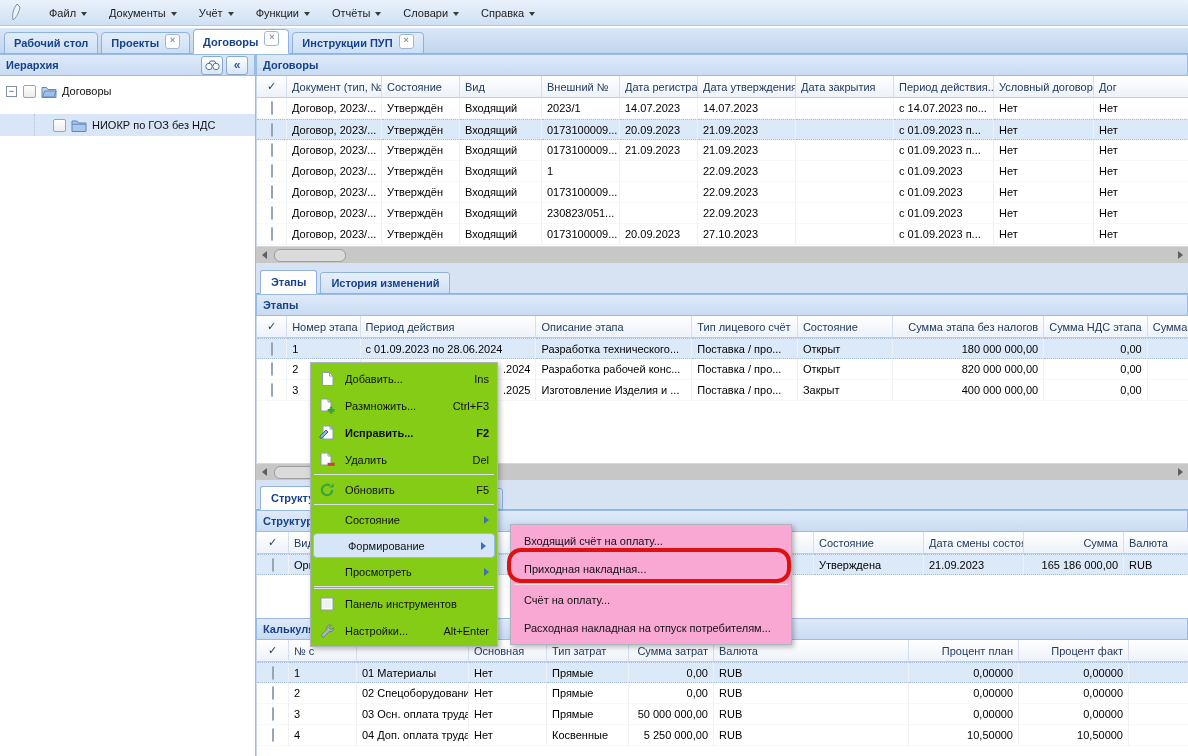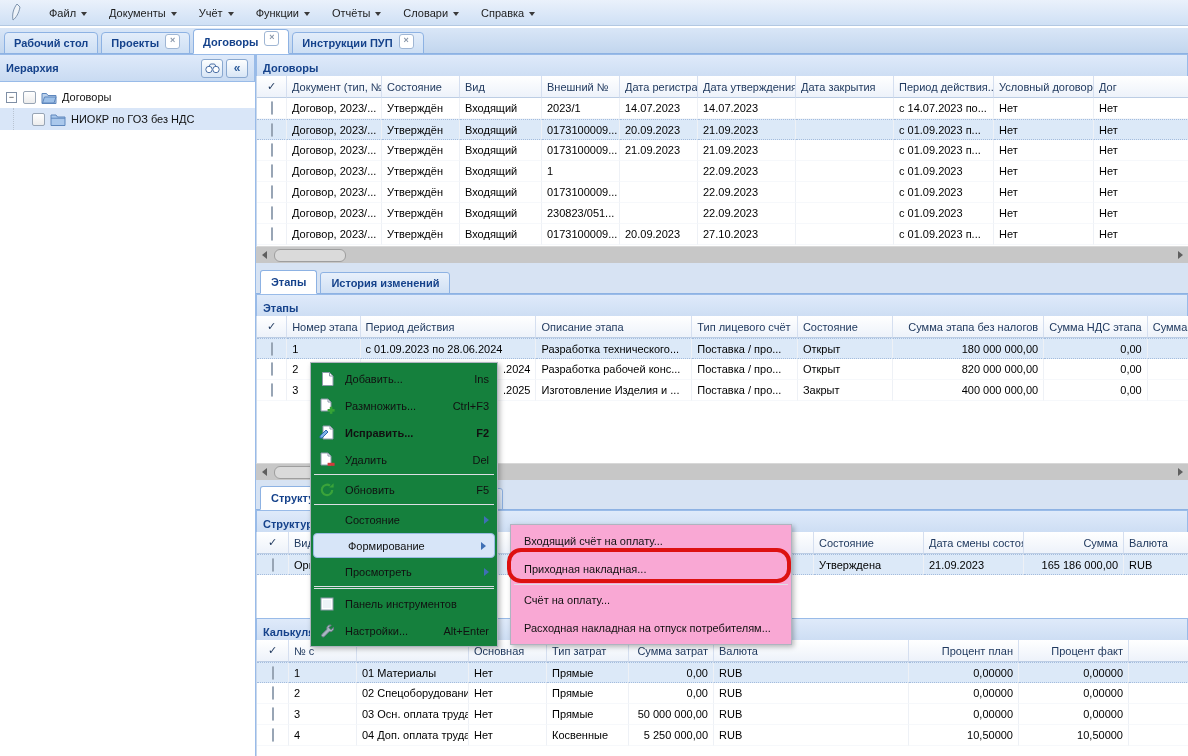--- a/index.html
+++ b/index.html
@@ -24,21 +24,21 @@
     color:#15428b;font-weight:bold;white-space:nowrap;}
   .tab.active{background:#fff;height:23px;border-bottom:1px solid #fff;z-index:2;}
   .tab-close{font-size:9px;color:#8795a8;width:13px;height:13px;line-height:11px;text-align:center;
     border:1px solid #9fb6d4;border-radius:3px;background:#fff;align-self:flex-start;margin:1px 0 0 6px;}
 
   
   #sidebar{position:absolute;left:0;top:54px;width:256px;height:702px;box-sizing:border-box;
     background:#fff;border-right:1px solid #99bbe8;}
   .panel-hdr{background:linear-gradient(#dfeafa,#c9dbf2);border:1px solid #99bbe8;color:#15428b;
     font-weight:bold;display:flex;align-items:center;justify-content:space-between;
-    padding:0 6px;box-sizing:border-box;height:28px;}
+    padding:0 6px;box-sizing:border-box;height:22px;}
   #sidebar .panel-hdr{border-left:none;}
   .hdr-tools{display:flex;gap:3px;}
   .tool-btn{width:20px;height:17px;border:1px solid #89a8cf;border-radius:3px;cursor:default;
     background:linear-gradient(#fdfefe,#d8e6f6);display:inline-flex;align-items:center;justify-content:center;
     color:#2d5c9a;font-weight:bold;font-size:12px;}
   #tree{padding-top:4px;}
   .tree-row{display:flex;align-items:center;height:22px;white-space:nowrap;}
   .tree-row.sel{background:#d9e6f8;}
   .expand-box{width:11px;height:11px;box-sizing:border-box;border:1px solid #7f8fa5;background:#fff;
     font-size:9px;line-height:9px;text-align:center;color:#333;margin-right:6px;}
@@ -87,21 +87,21 @@
   
   .hscroll{position:absolute;left:0;width:932px;height:16px;background:#c7c7c7;border-top:1px solid #d8d8d8;}
   #scroll1{top:192px;} #scroll2{top:409px;}
   .sb-btn{position:absolute;top:0;width:16px;height:16px;display:flex;align-items:center;justify-content:center;}
   .sb-left{left:0;} .sb-right{right:0;}
   .sb-left i{width:0;height:0;border-right:5px solid #5f5f5f;border-top:4px solid transparent;border-bottom:4px solid transparent;}
   .sb-right i{width:0;height:0;border-left:5px solid #5f5f5f;border-top:4px solid transparent;border-bottom:4px solid transparent;}
   .sb-thumb{position:absolute;left:18px;top:2px;width:70px;height:11px;background:#dadada;border:1px solid #9e9e9e;border-radius:6px;}
 
   
-  #ctx-menu{position:absolute;left:310px;top:362px;width:188px;box-sizing:border-box;background:#15803d;
+  #ctx-menu{position:absolute;left:310px;top:362px;width:188px;box-sizing:border-box;background:#84cc16;
     border:1px solid #aeb4c0;box-shadow:2px 2px 5px rgba(0,0,0,.28);padding:2px 0;z-index:50;}
   .mi{height:27px;display:flex;align-items:center;padding:0 8px 0 6px;box-sizing:border-box;}
   .mi .ico{width:20px;display:inline-flex;justify-content:center;margin-right:8px;flex:none;}
   .mi .lbl{white-space:nowrap;}
   .mi .sc{margin-left:auto;padding-left:12px;white-space:nowrap;}
   .mi.bold .lbl,.mi.bold .sc{font-weight:bold;}
   .mi .sub-arrow{margin-left:auto;width:0;height:0;border-left:5px solid #3f6fb5;border-top:4px solid transparent;border-bottom:4px solid transparent;}
   .mi.hl{background:#d7e5f8;border:1px solid #97bbe2;border-radius:4px;margin:0 2px;height:25px;}
   .msep{height:1px;background:#dcdfe5;margin:1px 3px;}
 
@@ -194,21 +194,21 @@
           <span class="expand-box">−</span>
           <span class="cb tree-cb"></span>
           <span class="folder-ico">
             <svg width="16" height="13" viewBox="0 0 16 13">
               <path d="M1 2.5h4.5l1.5 2H15v8H1z" fill="#bcd2ec" stroke="#5e87bd"></path>
               <path d="M3.5 6H15l-2 6H1.5z" fill="#9dc0e8" stroke="#5e87bd"></path>
             </svg>
           </span>
           <span class="tree-label">Договоры</span>
         </div>
-        <div class="tree-row sel" style="padding-left: 8px;">
+        <div class="tree-row sel" style="padding-left: 29px; margin-top: 12px;">
           <span class="tree-spacer"></span>
           <span class="cb tree-cb"></span>
           <span class="folder-ico">
             <svg width="16" height="13" viewBox="0 0 16 13">
               <path d="M1 2h5l1.5 2H15v8.5H1z" fill="#aac8ec" stroke="#5e87bd"></path>
               <path d="M1 5.2h14" stroke="#5e87bd"></path>
             </svg>
           </span>
           <span class="tree-label">НИОКР по ГОЗ без НДС</span>
         </div>

